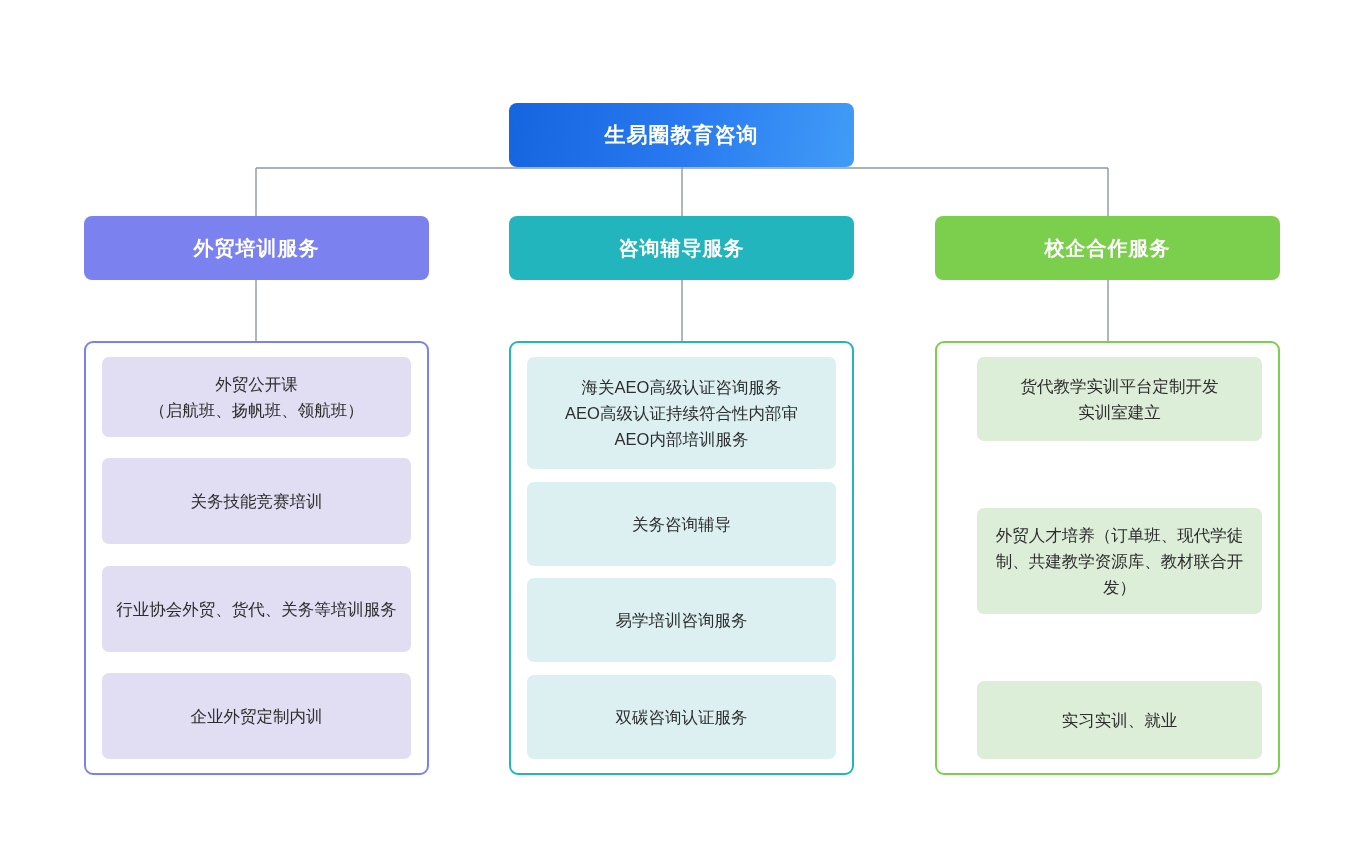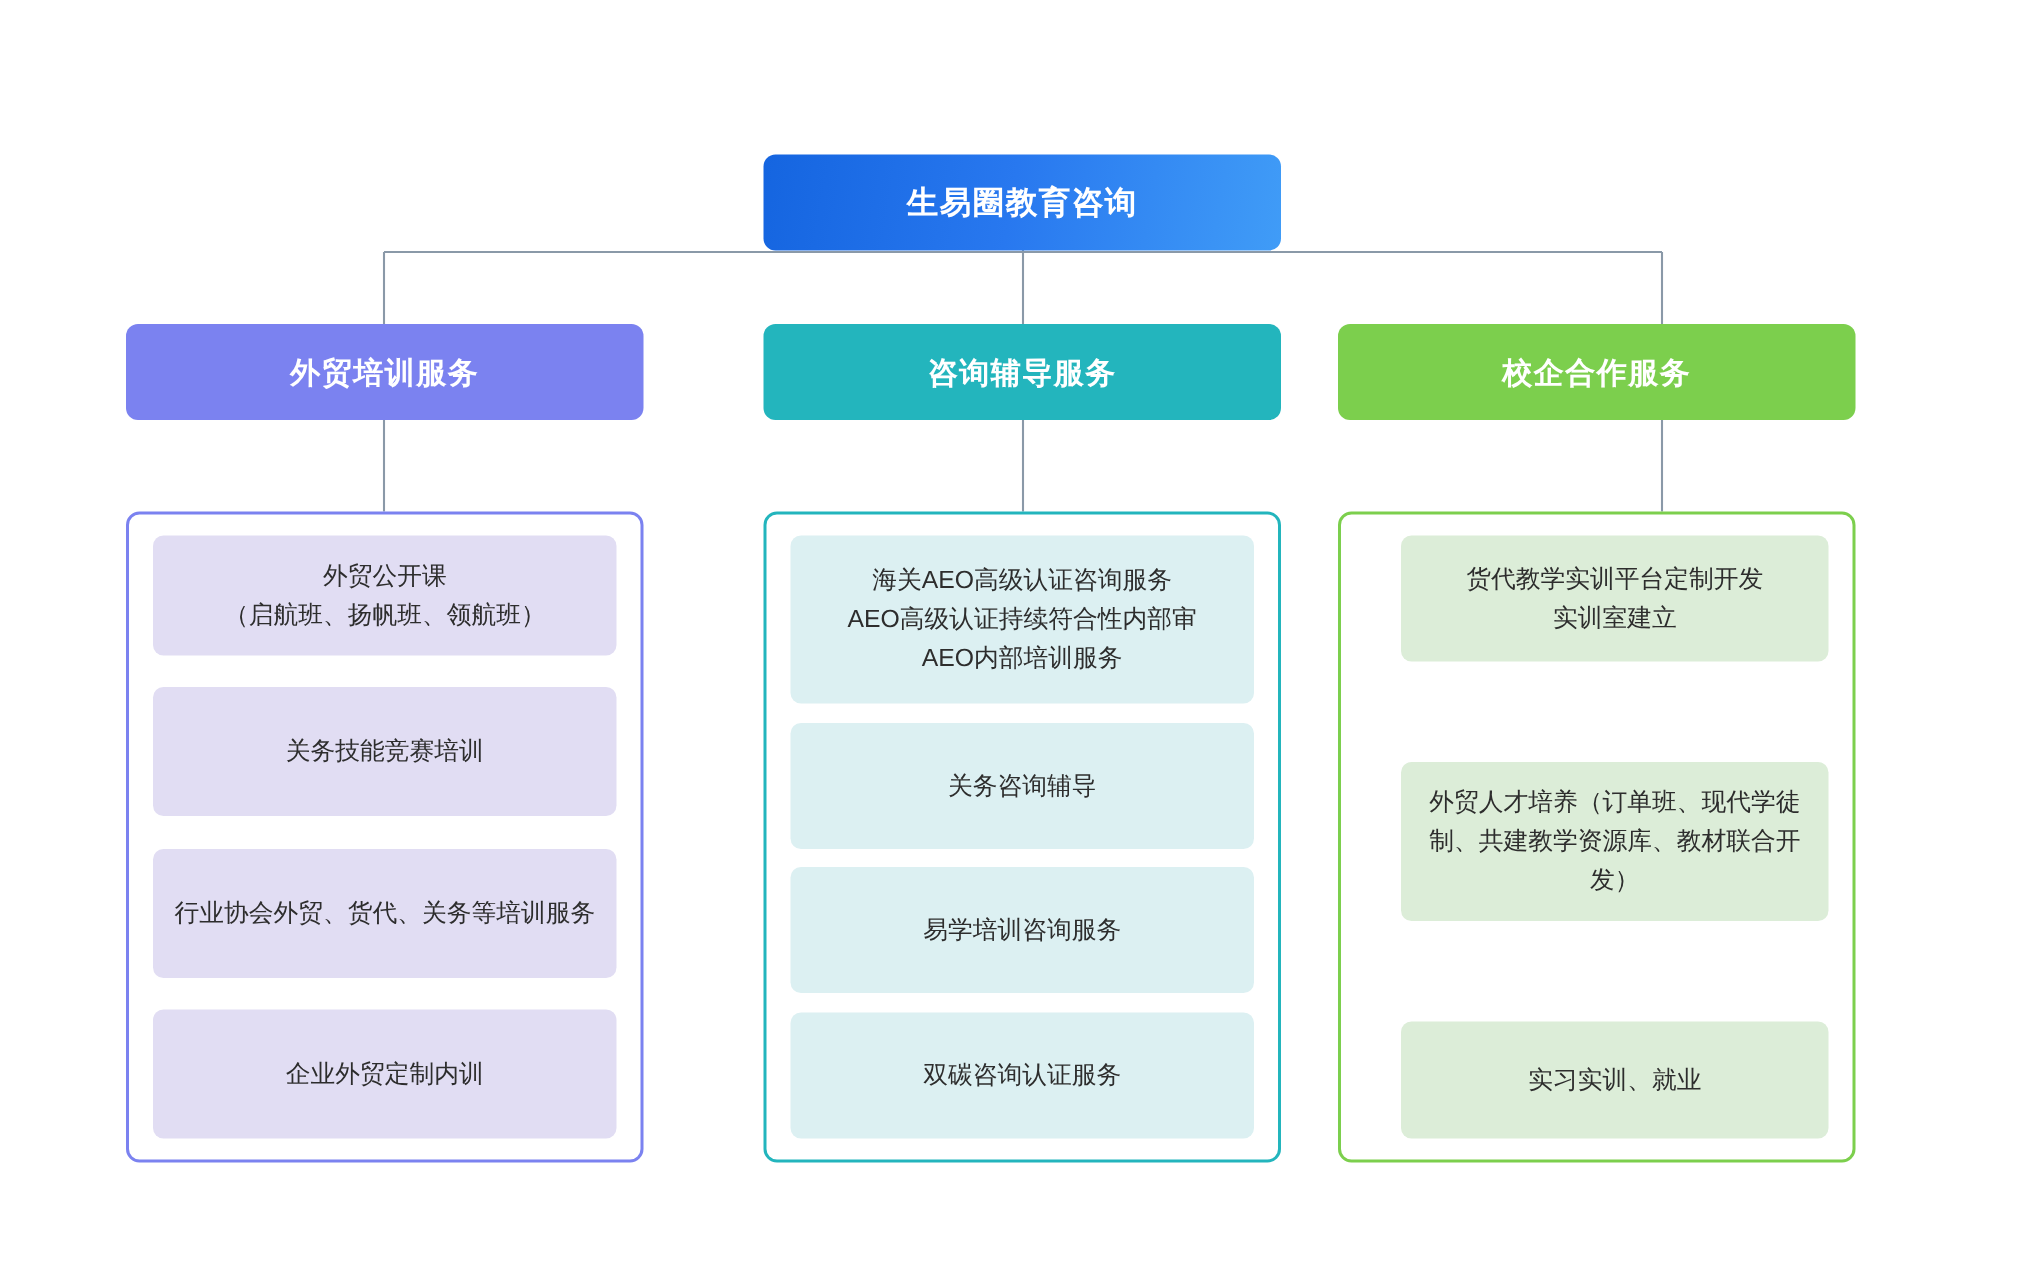--- a/index.html
+++ b/index.html
@@ -54,21 +54,21 @@
   }
 
   
   .branch {
     position: absolute;
     top: 216px;
     width: 345px;
   }
   .branch.col-1 { left: 84px; }
   .branch.col-2 { left: 509px; }
-  .branch.col-3 { left: 892px; }
+  .branch.col-3 { left: 935px; }
 
   .branch-header {
     height: 64px;
     border-radius: 8px;
     display: flex;
     align-items: center;
     justify-content: center;
     box-sizing: border-box;
   }
   .branch-header .node-label {

